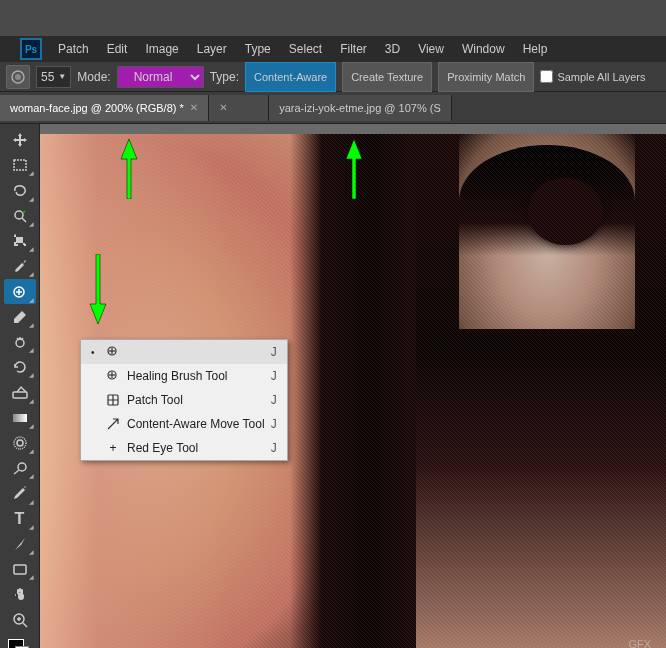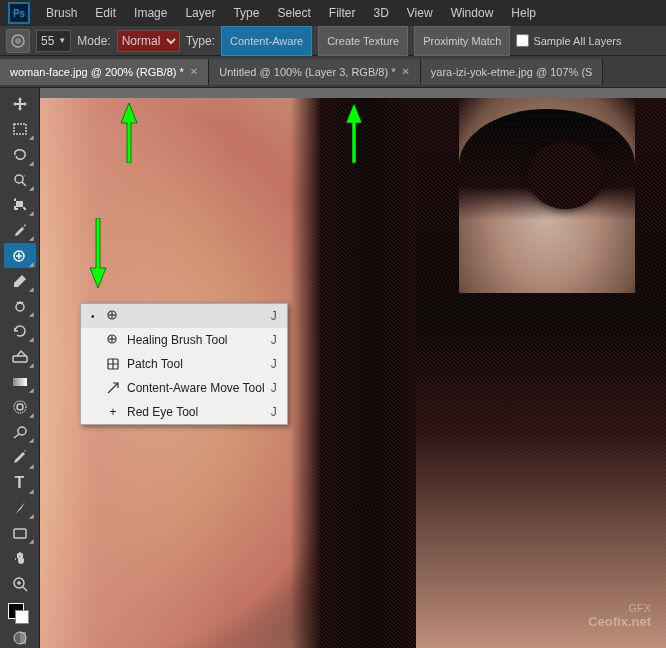--- a/index.html
+++ b/index.html
@@ -1,42 +1,42 @@
 <!DOCTYPE html>
 <html><head>
   <meta charset="utf-8">
   <style>
     * { margin: 0; padding: 0; box-sizing: border-box; }
     body { width: 666px; height: 648px; overflow: hidden; font-family: Arial, sans-serif; font-size: 12px; background: #4a4a4a; }
 
     
     #menubar {
       display: flex; align-items: center; background: #2b2b2b; height: 26px;
-      color: #ccc; padding: 0 8px; gap: 2px;
+      color: #ccc; padding: 0 20px; gap: 2px; margin-top: 36px;
     }
     .menu-item { padding: 3px 8px; cursor: pointer; font-size: 12px; color: #ccc; }
 
     
     #optionsbar {
       display: flex; align-items: center; background: #3c3c3c; height: 30px;
       padding: 0 6px; gap: 6px; border-bottom: 1px solid #222;
     }
     .tool-icon-btn {
       width: 24px; height: 24px; background: #555; border: 1px solid #666;
       display: flex; align-items: center; justify-content: center;
       color: #ccc; font-size: 10px; cursor: pointer; border-radius: 2px;
     }
     .brush-size-box {
       display: flex; align-items: center; background: #2b2b2b; border: 1px solid #555;
       height: 22px; padding: 0 4px; color: #ccc; font-size: 12px; gap: 4px;
     }
     .options-label { color: #ccc; font-size: 12px; }
     .options-dropdown {
-      background: #7f1d1d; border: 1px solid #555; color: #ccc;
-      height: 22px; padding: 0 0; font-size: 12px; cursor: pointer;
+      background: #a21caf; border: 1px solid #555; color: #ccc;
+      height: 22px; padding: 0 12px; font-size: 12px; cursor: pointer;
     }
     .options-btn {
       background: #555; border: 1px solid #666; color: #ccc;
       height: 30px; padding: 0 8px; font-size: 11px; cursor: pointer;
     }
     .options-btn.active { background: #1a6fa3; border-color: #1a8cc7; }
     .checkbox-label { display: flex; align-items: center; gap: 4px; color: #ccc; font-size: 11px; }
 
     
     #tabsbar {
@@ -91,21 +91,21 @@
     .popup-icon { width: 16px; height: 16px; display: flex; align-items: center; justify-content: center; font-size: 12px; }
     .bullet { width: 8px; font-size: 10px; }
   </style>
 </head>
 <body>
 
 <div id="menubar">
   <div style="width:22px;height:22px;background:#001e36;border:2px solid #1a6fa3;display:flex;align-items:center;justify-content:center;margin-right:6px;">
     <span style="color:#1a8cc7;font-weight:bold;font-size:10px;">Ps</span>
   </div>
-  <span class="menu-item">Brush</span>
+  <span class="menu-item">Patch</span>
   <span class="menu-item">Edit</span>
   <span class="menu-item">Image</span>
   <span class="menu-item">Layer</span>
   <span class="menu-item">Type</span>
   <span class="menu-item">Select</span>
   <span class="menu-item">Filter</span>
   <span class="menu-item">3D</span>
   <span class="menu-item">View</span>
   <span class="menu-item">Window</span>
   <span class="menu-item">Help</span>
@@ -137,21 +137,20 @@
     <span>Sample All Layers</span>
   </label>
 </div>
 
 <div id="tabsbar">
   <div class="tab active">
     <span>woman-face.jpg @ 200% (RGB/8) *</span>
     <span class="tab-close">✕</span>
   </div>
   <div class="tab">
-    <span>Untitled @ 100% (Layer 3, RGB/8) *</span>
     <span class="tab-close">✕</span>
   </div>
   <div class="tab">
     <span>yara-izi-yok-etme.jpg @ 107% (S</span>
   </div>
 </div>
 
 <div id="main">
 
   <div id="toolbar">

